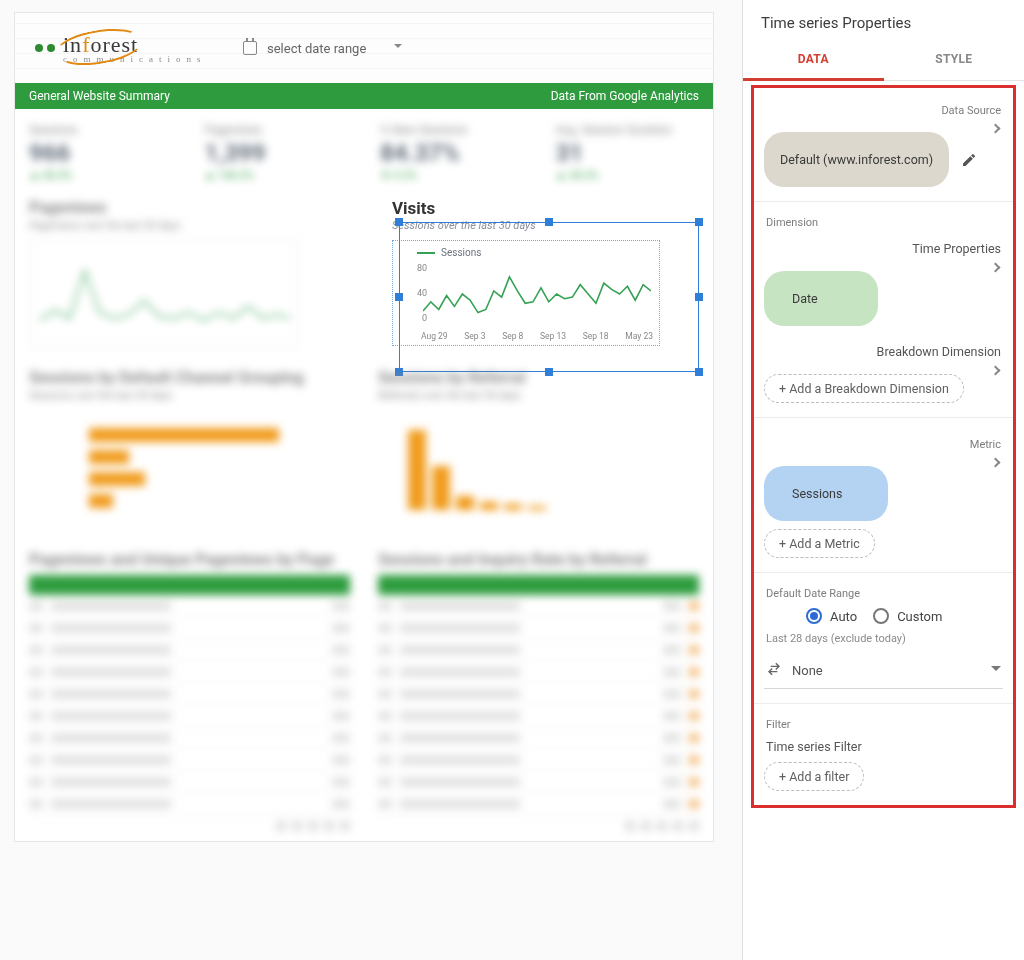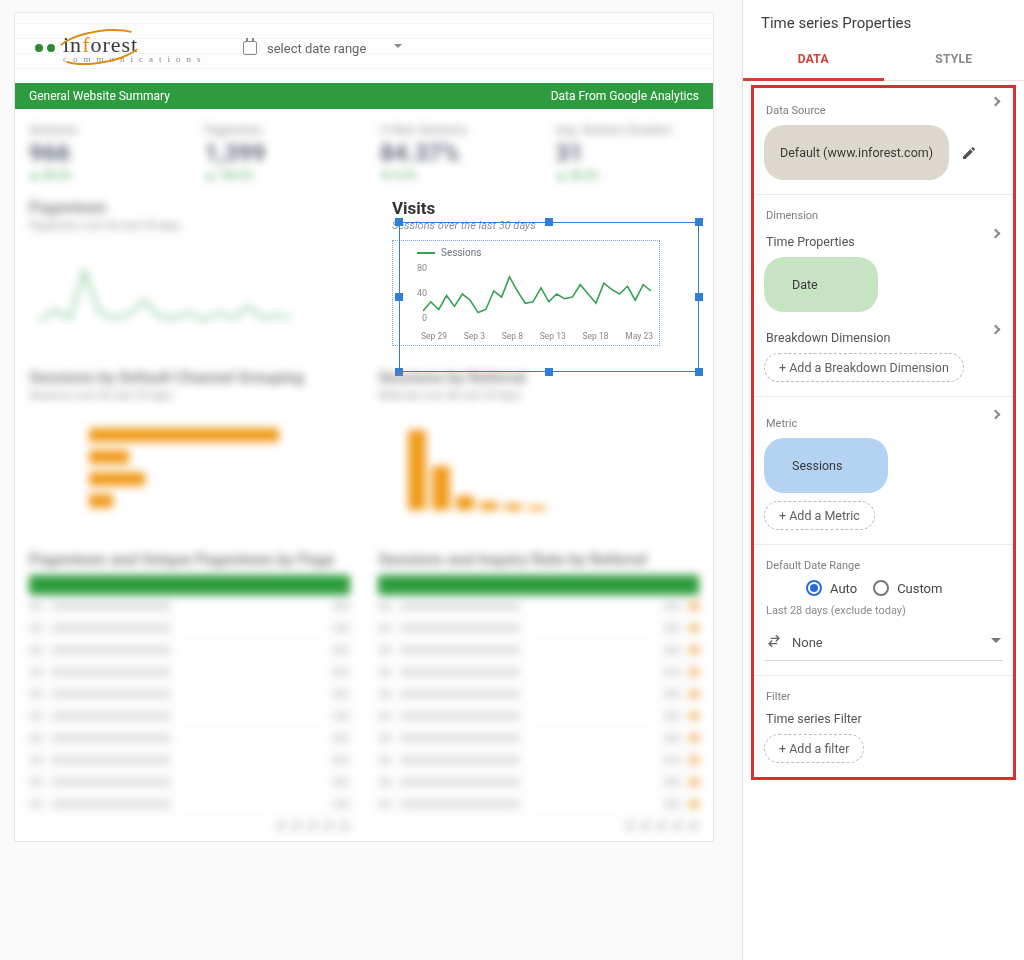--- a/index.html
+++ b/index.html
@@ -182,21 +182,21 @@
 
   .red-box {
     margin: 4px 8px 6px 8px;
     border: 3px solid #da2f2f;
     padding: 10px 10px 14px 10px;
     overflow: auto;
   }
   .sec-label {
     font-size: 11px; color: #7d7d7d; margin: 6px 2px 8px 2px;
   }
-  .sec-row { display: flex; align-items: flex-start; justify-content: space-between; }
+  .sec-row { display: flex; align-items: flex-end; justify-content: space-between; flex-direction: column; }
   .chev-right {
     width: 7px; height: 7px; border-top: 2px solid #888; border-right: 2px solid #888;
     transform: rotate(45deg); margin-right: 4px; cursor: pointer;
   }
   .chip {
     display: inline-flex; align-items: center;
     border-radius: 20px; padding: 20px 16px; font-size: 12.5px;
     color: #3a3a3a;
   }
   .chip-grey { background: #dcd8cd; }
@@ -313,21 +313,21 @@
               <span>80</span>
               <span>40</span>
               <span>0</span>
             </div>
             <div class="plot">
               <svg id="visits-svg" viewBox="0 0 230 62" preserveAspectRatio="none">
                 <polyline id="visits-line" fill="none" stroke="#35a154" stroke-width="1.6" points="0.0,48.0 7.9,38.8 15.9,46.5 23.8,32.5 31.7,43.4 39.7,31.0 47.6,37.2 55.5,49.6 63.4,46.5 71.4,27.9 79.3,34.1 87.2,13.9 95.2,27.9 103.1,40.3 111.0,38.8 119.0,24.8 126.9,38.8 134.8,31.0 142.8,35.7 150.7,34.1 158.6,21.7 166.6,31.0 174.5,40.3 182.4,20.1 190.3,26.4 198.3,31.0 206.2,23.3 214.1,37.2 222.1,21.7 230.0,27.9"></polyline>
               </svg>
             </div>
             <div class="axis-x">
-              <span>Sep 29</span>
+              <span>Aug 29</span>
               <span>Sep 3</span>
               <span>Sep 8</span>
               <span>Sep 13</span>
               <span>Sep 18</span>
               <span>May 23</span>
             </div>
           </div>
 
           <div class="sel-frame">
             <div class="sel-handle sh-tl"></div>

